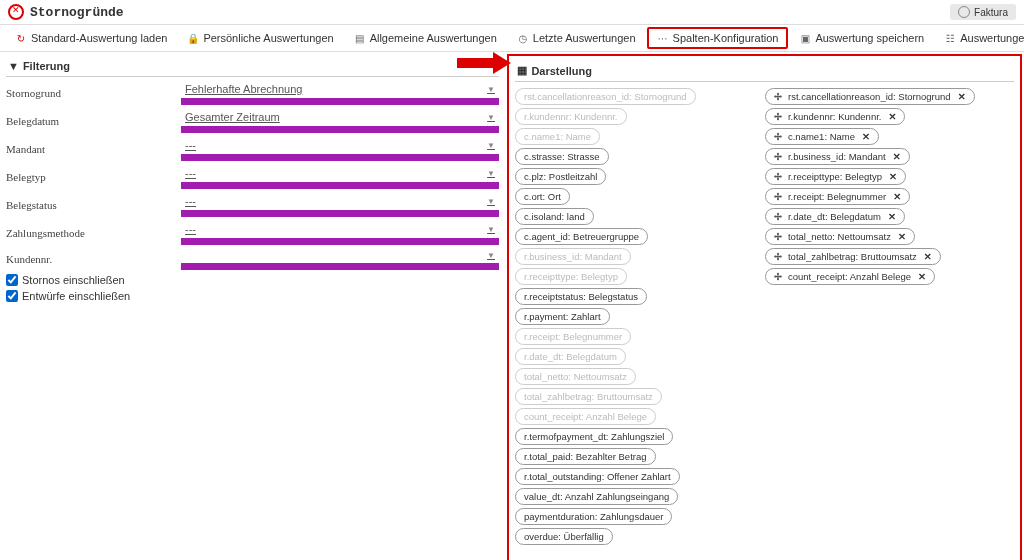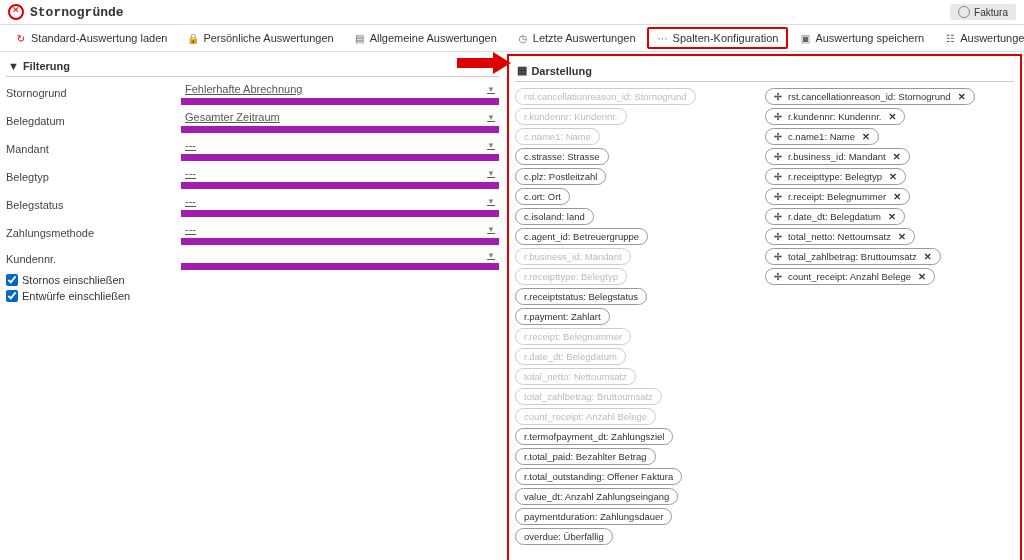--- a/index.html
+++ b/index.html
@@ -13,21 +13,21 @@
   .badge::before { content: ""; width: 10px; height: 10px; border: 1px solid #888; border-radius: 50%; display: inline-block; }
   .toolbar { display: flex; gap: 2px; padding: 2px 6px; border-bottom: 1px solid #ddd; flex-wrap: nowrap; }
   .tool-btn { display: flex; align-items: center; gap: 4px; padding: 3px 8px; cursor: pointer; border: 1px solid transparent; white-space: nowrap; }
   .tool-btn .ico { width: 12px; height: 12px; display: inline-flex; align-items: center; justify-content: center; font-size: 10px; }
   .tool-btn.hl { border: 2px solid #d00; border-radius: 2px; }
   .main { display: flex; height: calc(560px - 48px); }
   .left-panel { width: 505px; padding: 4px 6px; }
   .right-panel { flex: 1; padding: 4px 6px; border: 2px solid #d00; margin: 2px; position: relative; }
   .panel-title { font-weight: bold; padding: 4px 2px; border-bottom: 1px solid #ccc; display: flex; align-items: center; gap: 4px; }
   .filter-row { display: flex; align-items: center; margin: 3px 0; }
-  .filter-label { width: 175px; color: #444; }
+  .filter-label { width: 175px; color: #444; font-family: Liberation Serif, serif; }
   .filter-sel { flex: 1; border-bottom: 7px solid #a21caf; padding: 3px 4px; display: flex; justify-content: space-between; align-items: center; color: #555; cursor: pointer; text-decoration: underline; }
   .filter-sel .chev { color: #888; font-size: 8px; }
   .chk-row { display: flex; align-items: center; gap: 4px; margin-top: 4px; }
   .chk { width: 12px; height: 12px; accent-color: #06c; }
   .cols { display: flex; gap: 30px; margin-top: 6px; }
   .col { display: flex; flex-direction: column; gap: 3px; }
   .col-a { flex: 0 0 220px; }
   .col-b { flex: 1; }
   .chip { border: 1px solid #999; border-radius: 10px; padding: 2px 8px; font-size: 9.5px; display: inline-flex; align-items: center; gap: 4px; white-space: nowrap; cursor: grab; width: fit-content; background: #fff; }
   .chip.disabled { color: #bbb; border-color: #ccc; }
@@ -175,21 +175,21 @@
           <div class="chip disabled">r.receipttype: Belegtyp</div>
           <div class="chip">r.receiptstatus: Belegstatus</div>
           <div class="chip">r.payment: Zahlart</div>
           <div class="chip disabled">r.receipt: Belegnummer</div>
           <div class="chip disabled">r.date_dt: Belegdatum</div>
           <div class="chip disabled">total_netto: Nettoumsatz</div>
           <div class="chip disabled">total_zahlbetrag: Bruttoumsatz</div>
           <div class="chip disabled">count_receipt: Anzahl Belege</div>
           <div class="chip">r.termofpayment_dt: Zahlungsziel</div>
           <div class="chip">r.total_paid: Bezahlter Betrag</div>
-          <div class="chip">r.total_outstanding: Offener Faktura</div>
+          <div class="chip">r.total_outstanding: Offener Zahlart</div>
           <div class="chip">value_dt: Anzahl Zahlungseingang</div>
           <div class="chip">paymentduration: Zahlungsdauer</div>
           <div class="chip">overdue: Überfällig</div>
         </div>
       <div class="col col-b" id="sel">
           <div class="chip">
             <span class="plus">✢</span>
             <span>rst.cancellationreason_id: Stornogrund</span>
             <span class="x">✕</span>
           </div>

